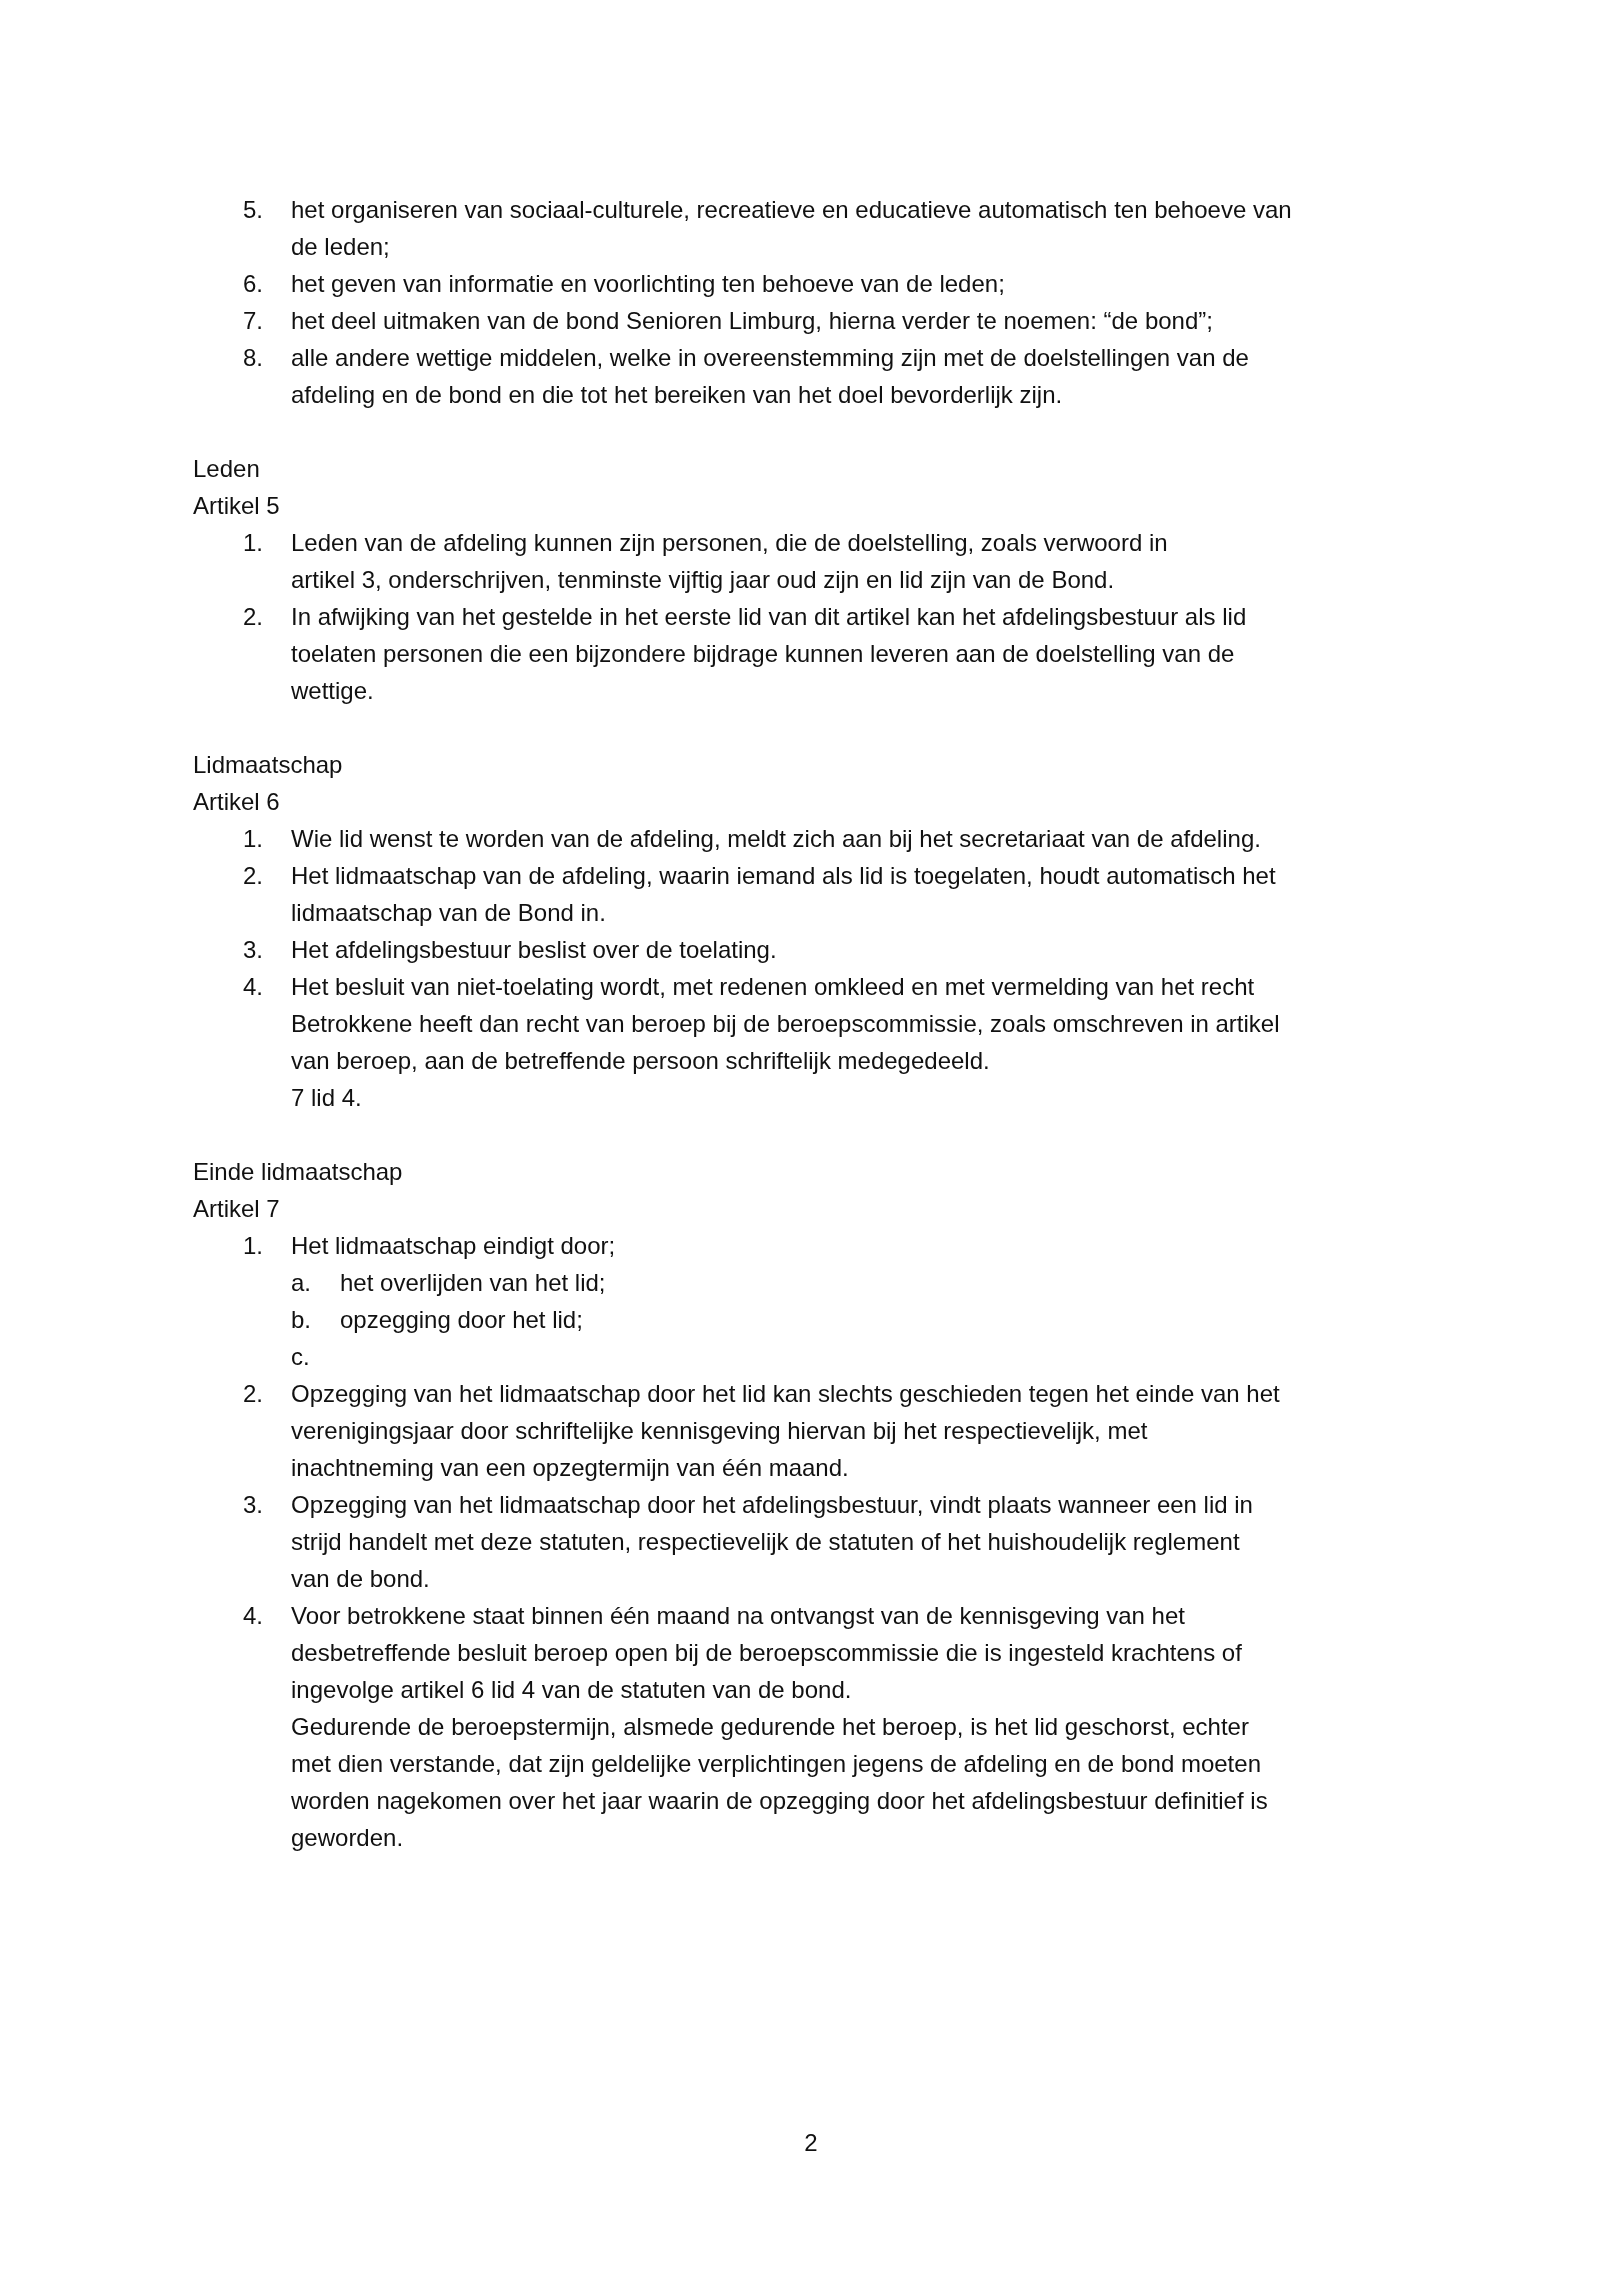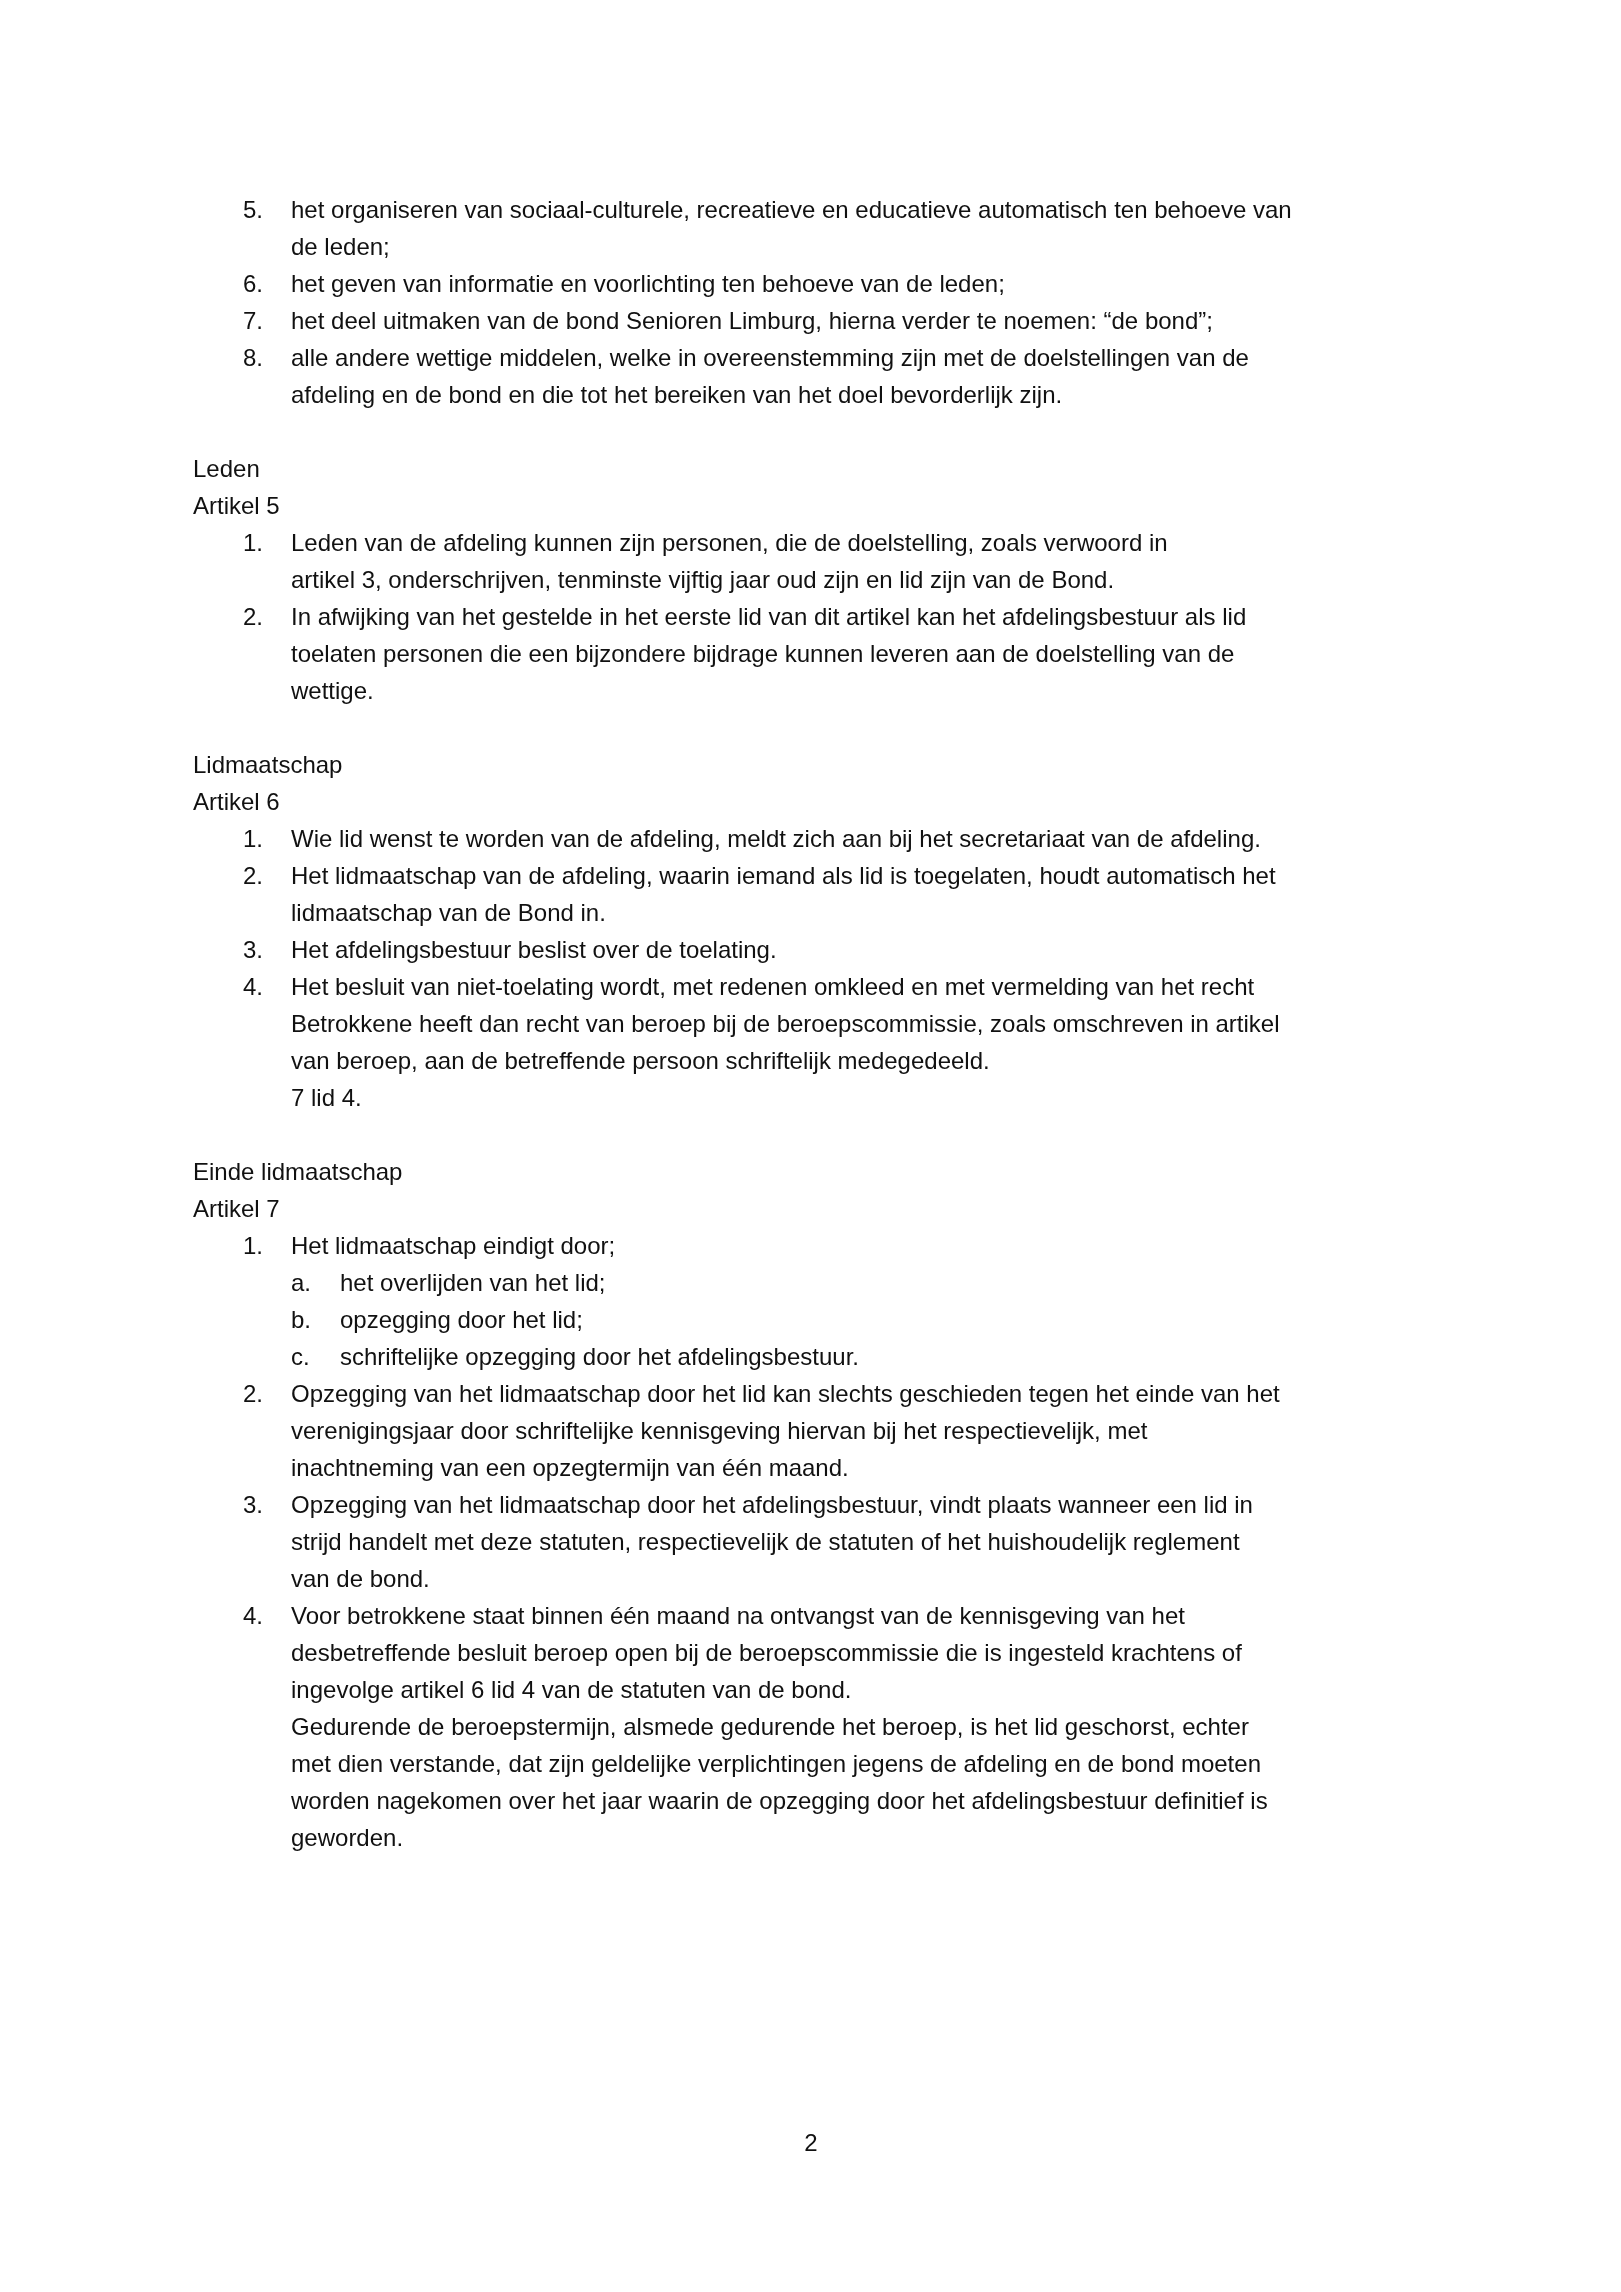--- a/index.html
+++ b/index.html
@@ -138,21 +138,20 @@
     <div class="line item">
       <span class="subnum">a.</span>
       <span class="subtxt">het overlijden van het lid;</span>
     </div>
     <div class="line item">
       <span class="subnum">b.</span>
       <span class="subtxt">opzegging door het lid;</span>
     </div>
     <div class="line item">
       <span class="subnum">c.</span>
-      <span class="subtxt">schriftelijke opzegging door het afdelingsbestuur.</span>
     </div>
     <div class="line item">
       <span class="num">2.</span>
       <span class="txt">Opzegging van het lidmaatschap door het lid kan slechts geschieden tegen het einde van het</span>
     </div>
     <div class="line">
         <span class="cont">verenigingsjaar door schriftelijke kennisgeving hiervan bij het respectievelijk, met</span>
       </div>
     <div class="line">
         <span class="cont">inachtneming van een  opzegtermijn van één maand.</span>

